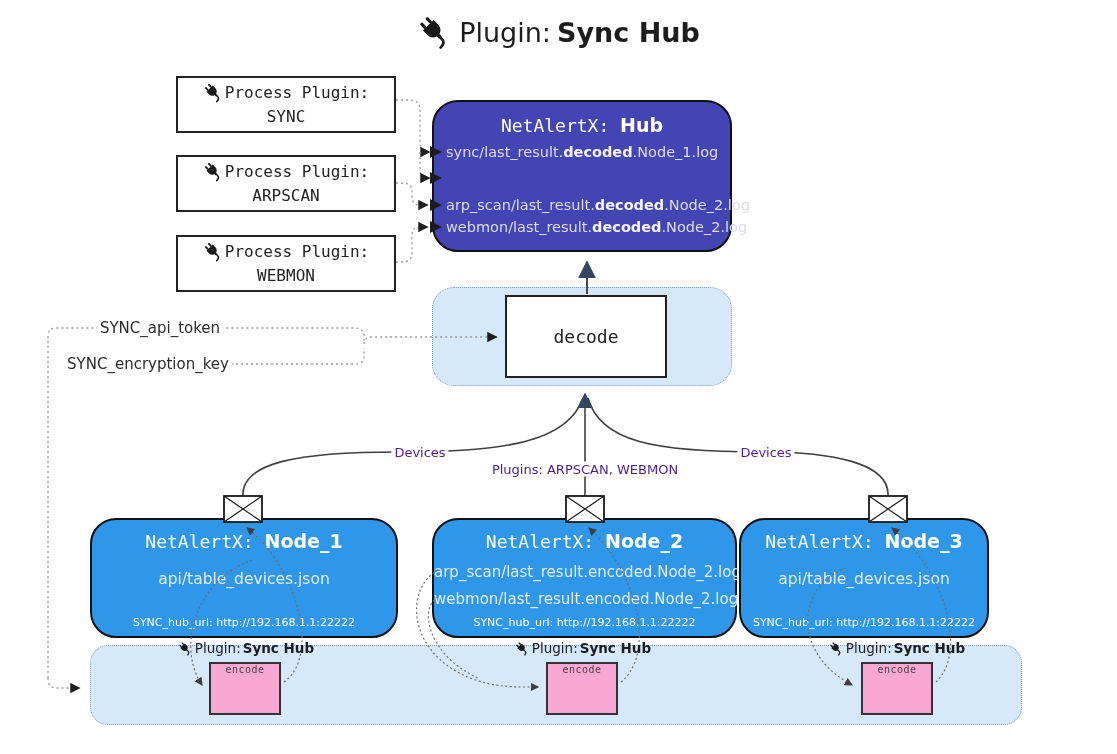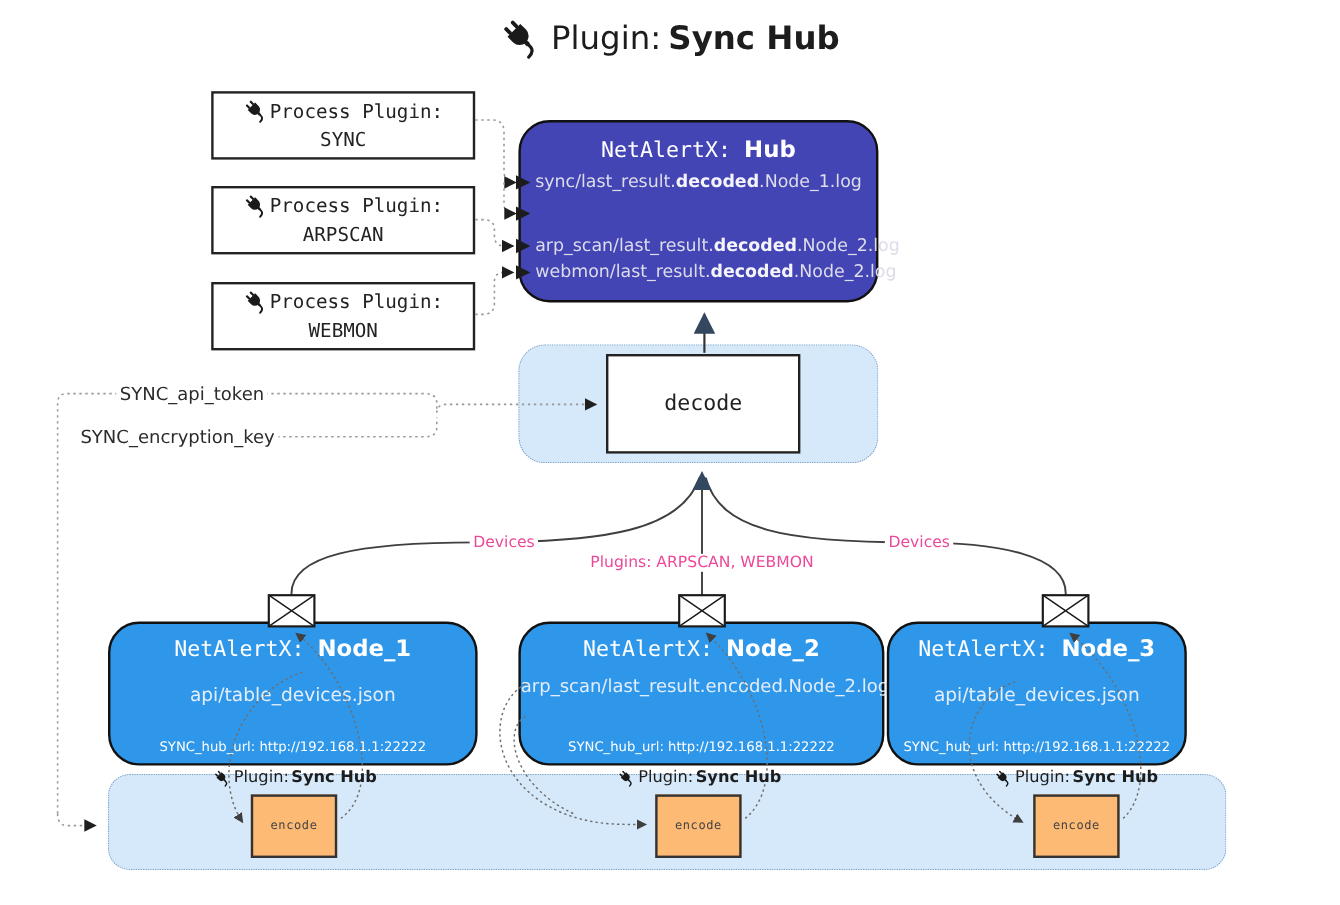--- a/index.html
+++ b/index.html
@@ -40,35 +40,35 @@
 
   
   .panel{position:absolute;background:var(--panel-blue);border:1.6px dotted var(--panel-border);}
   .decode-panel{left:432px;top:287px;width:300px;height:99px;border-radius:22px;}
   .decode-box{position:absolute;left:505px;top:295px;width:162px;height:83px;background:#fff;border:2px solid #222;
               display:flex;align-items:center;justify-content:center;
               font-family:"DejaVu Sans Mono",monospace;font-size:18px;color:#222;}
 
   
   .linelabel{position:absolute;transform:translate(-50%,-50%);background:#fff;padding:0 3px;
-             font-size:13px;color:#ec4899;white-space:nowrap;z-index:4;}
+             font-size:13px;color:#4c1d95;white-space:nowrap;z-index:4;}
   .cfglabel{font-size:15px;color:#2b2b2b;}
 
   
   .node{position:absolute;top:518px;height:120px;background:var(--node-blue);border:2px solid #111;border-radius:26px;}
   .node-title{position:absolute;left:0;top:10px;width:100%;text-align:center;color:#fff;
               font-family:"DejaVu Sans Mono",monospace;font-size:18px;white-space:nowrap;}
   .node-title b{font-family:"DejaVu Sans",sans-serif;font-size:19px;}
   .nfile{position:absolute;left:0;width:100%;text-align:center;color:#e3eefb;font-size:15.5px;white-space:nowrap;}
   .nurl{position:absolute;left:0;top:96px;width:100%;text-align:center;color:#fff;font-size:11px;}
 
   
   .strip{left:90px;top:645px;width:932px;height:80px;border-radius:18px;}
-  .ebox{position:absolute;top:662px;width:72px;height:53px;background:#fdba74;border:2px solid #333;
-        display:flex;align-items:center;justify-content:center;
+  .ebox{position:absolute;top:662px;width:72px;height:53px;background:#f9a8d4;border:2px solid #333;
+        display:flex;justify-content:center;
         font-family:"DejaVu Sans Mono",monospace;font-size:10px;color:#444;letter-spacing:.5px;z-index:3;}
   .elabel{position:absolute;top:640px;transform:translateX(-50%);display:flex;align-items:center;gap:2px;
           font-size:13.5px;color:#1d1d1d;white-space:nowrap;z-index:4;}
   .elabel b{font-weight:bold;}
 
   .overlay{position:absolute;left:0;top:0;width:1117px;height:754px;pointer-events:none;z-index:2;}
   .layer1{z-index:1;}
 </style>
 </head>
 <body>
@@ -151,20 +151,21 @@
       <span>NetAlertX: </span><b>Node_1</b>
     </div>
     <div class="nfile" style="top:50px">api/table_devices.json</div>
     <div class="nurl">SYNC_hub_url: http://192.168.1.1:22222</div>
   </div>
   <div class="node layer1" style="left:432px;width:305px">
     <div class="node-title">
       <span>NetAlertX: </span><b>Node_2</b>
     </div>
     <div class="nfile" style="top:43px;font-size:15px">arp_scan/last_result.encoded.Node_2.log</div>
+    <div class="nfile" style="top:70px;font-size:15px">webmon/last_result.encoded.Node_2.log</div>
     <div class="nurl">SYNC_hub_url: http://192.168.1.1:22222</div>
   </div>
   <div class="node layer1" style="left:739px;width:250px">
     <div class="node-title">
       <span>NetAlertX: </span><b>Node_3</b>
     </div>
     <div class="nfile" style="top:50px">api/table_devices.json</div>
     <div class="nurl">SYNC_hub_url: http://192.168.1.1:22222</div>
   </div>
 

